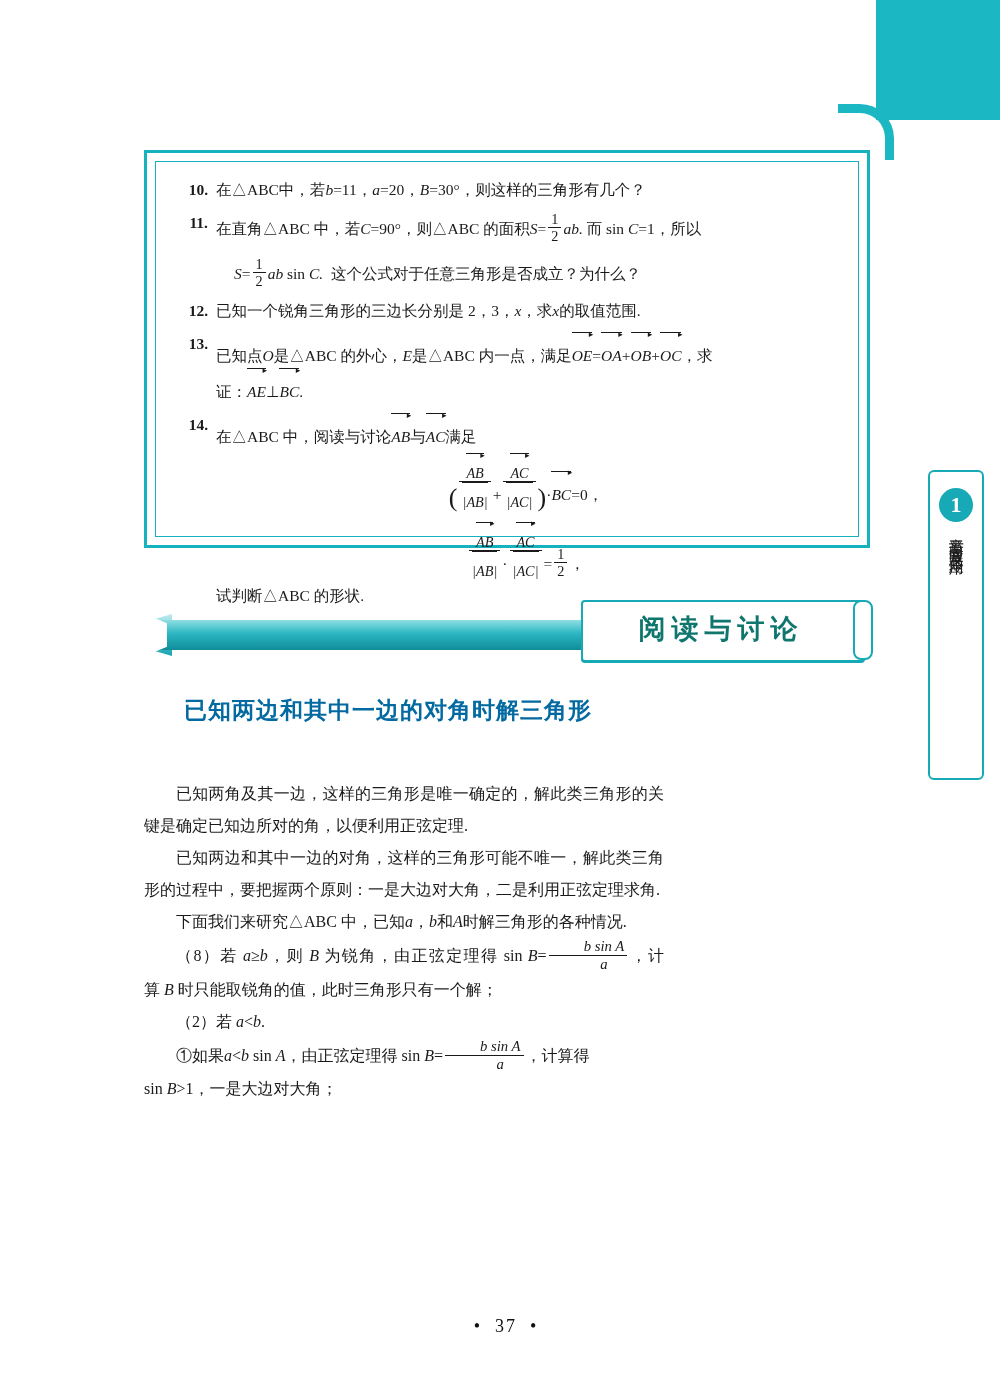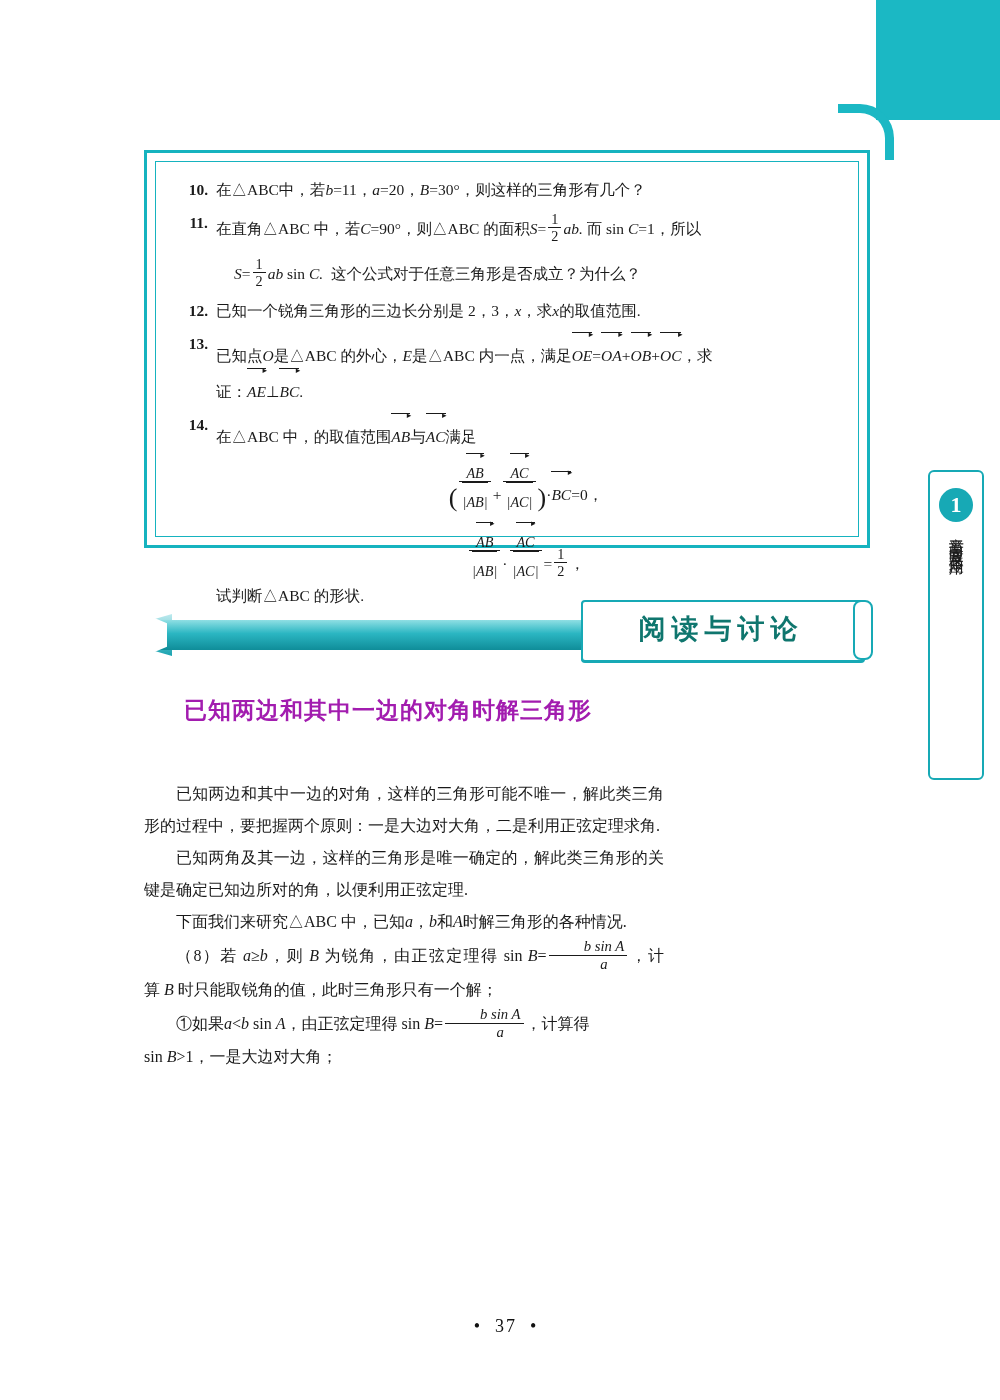--- a/index.html
+++ b/index.html
@@ -109,21 +109,21 @@
     margin:4px 0 4px 0;font-family:"Liberation Serif",serif;
   }
   .side-tab .vert{
     writing-mode:vertical-rl;text-orientation:upright;
     font-size:15px;letter-spacing:3px;line-height:1.1;margin-top:2px;
   }
 
   
   .sec-title{
     position:absolute;left:178px;top:695px;width:640px;
-    font-size:23px;font-weight:bold;letter-spacing:1px;color:#a21caf;
+    font-size:23px;font-weight:bold;letter-spacing:1px;color:#0369a1;
   }
   .content{
     position:absolute;left:138px;top:778px;width:520px;
     font-size:16px;line-height:2.0;text-align:justify;
   }
   .content p{margin:0 0 0 0;}
   .indent{text-indent:2em;}
   .numbered{font-weight:bold;}
   .pg{
     position:absolute;left:0;top:1268px;width:1000px;text-align:center;
@@ -179,21 +179,21 @@
           <div>
             <span>证：</span><span class="vec"><i class="m">AE</i><span class="arrow">▸</span></span><span>⊥</span><span class="vec"><i class="m">BC</i><span class="arrow">▸</span></span><span>.</span>
           </div>
         </div>
       </div>
 
       <div class="item">
         <div class="num">14.</div>
         <div class="body">
           <div>
-            <span>在△ABC 中，的取值范围</span><span class="vec"><i class="m">AB</i><span class="arrow">▸</span></span><span>与</span><span class="vec"><i class="m">AC</i><span class="arrow">▸</span></span><span>满足</span>
+            <span>在△ABC 中，阅读与讨论</span><span class="vec"><i class="m">AB</i><span class="arrow">▸</span></span><span>与</span><span class="vec"><i class="m">AC</i><span class="arrow">▸</span></span><span>满足</span>
           </div>
 
           <div class="formula-line">
             <span style="font-size:26px;vertical-align:-6px;">(</span><span class="frac"><span class="n"><span class="vec"><i class="m">AB</i><span class="arrow">▸</span></span></span><span class="d"><span class="vec"><i class="m">|AB|</i></span></span></span><span>+</span><span class="frac"><span class="n"><span class="vec"><i class="m">AC</i><span class="arrow">▸</span></span></span><span class="d"><span class="vec"><i class="m">|AC|</i></span></span></span><span style="font-size:26px;vertical-align:-6px;">)</span><span>·</span><span class="vec"><i class="m">BC</i><span class="arrow">▸</span></span><span>=0，</span>
           </div>
 
           <div class="formula-line">
             <span class="frac"><span class="n"><span class="vec"><i class="m">AB</i><span class="arrow">▸</span></span></span><span class="d"><span class="vec"><i class="m">|AB|</i></span></span></span><span>·</span><span class="frac"><span class="n"><span class="vec"><i class="m">AC</i><span class="arrow">▸</span></span></span><span class="d"><span class="vec"><i class="m">|AC|</i></span></span></span><span>=</span><span class="frac"><span class="n">1</span><span class="d">2</span></span><span>，</span>
           </div>
 
@@ -214,27 +214,30 @@
   <div class="side-tab">
     <div class="ch">第</div>
     <div class="badge">1</div>
     <div class="ch">章</div>
     <div class="vert">平面向量及其应用</div>
   </div>
 
   <div class="sec-title">已知两边和其中一边的对角时解三角形</div>
 
   <div class="content">
+    <p class="indent">已知两角及其一边，这样的三角形是唯一确定的，解此类三角形的关键是确定已知边所对的角，以便利用正弦定理.</p>
     <p class="indent">已知两边和其中一边的对角，这样的三角形可能不唯一，解此类三角形的过程中，要把握两个原则：一是大边对大角，二是利用正弦定理求角.</p>
-    <p class="indent">已知两角及其一边，这样的三角形是唯一确定的，解此类三角形的关键是确定已知边所对的角，以便利用正弦定理.</p>
     <p class="indent">
       <span>下面我们来研究△ABC 中，已知</span><i class="m">a</i><span>，</span><i class="m">b</i><span>和</span><i class="m">A</i><span>时解三角形的各种情况.</span>
     </p>
     <p class="indent">
       <span>（8）若</span>&nbsp;<i class="m">a</i><span>≥</span><i class="m">b</i><span>，则</span>&nbsp;<i class="m">B</i>&nbsp;<span>为锐角，由正弦定理得 sin</span>&nbsp;<i class="m">B</i><span>=</span><span class="frac"><span class="n"><i class="m">b sin A</i></span><span class="d"><i class="m">a</i></span></span><span>，计算</span>&nbsp;<i class="m">B</i>&nbsp;<span>时只能取锐角的值，此时三角形只有一个解；</span>
+    </p>
+    <p class="indent">
+      <span>（2）若</span>&nbsp;<i class="m">a</i><span>&lt;</span><i class="m">b</i><span>.</span>
     </p>
     <p class="indent">
       <span>①如果</span><i class="m">a</i><span>&lt;</span><i class="m">b</i>&nbsp;<span>sin</span>&nbsp;<i class="m">A</i><span>，由正弦定理得 sin</span>&nbsp;<i class="m">B</i><span>=</span><span class="frac"><span class="n"><i class="m">b sin A</i></span><span class="d"><i class="m">a</i></span></span><span>，计算得</span>
     </p>
     <p>
       <span>sin</span>&nbsp;<i class="m">B</i><span>&gt;</span><span>1，</span><span>一是大边对大角；</span>
     </p>
   </div>
 
   <div class="pg">

